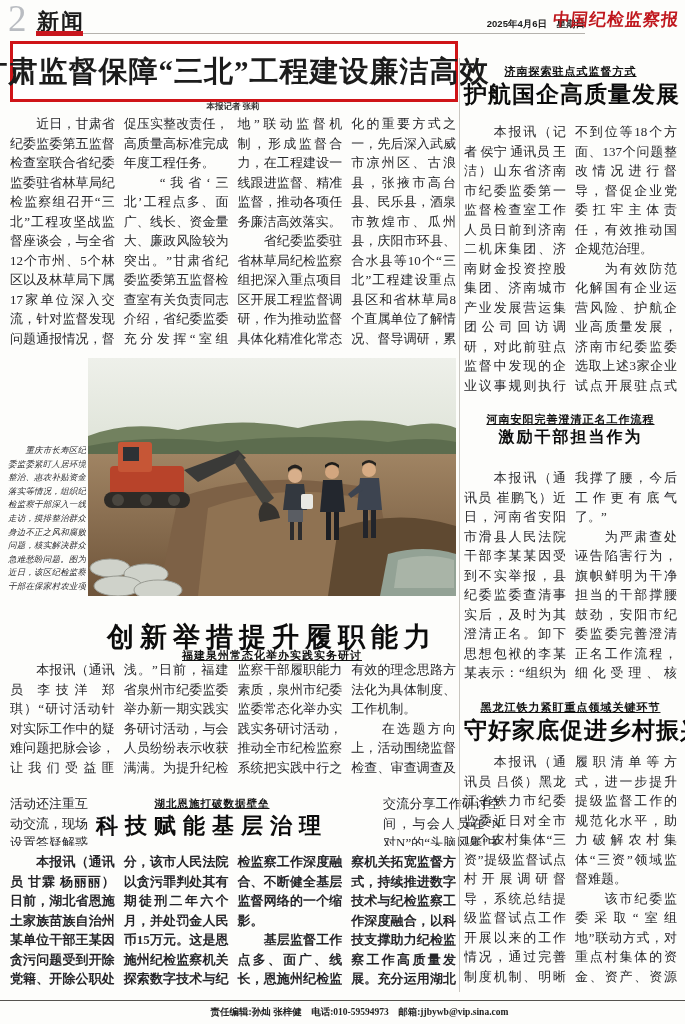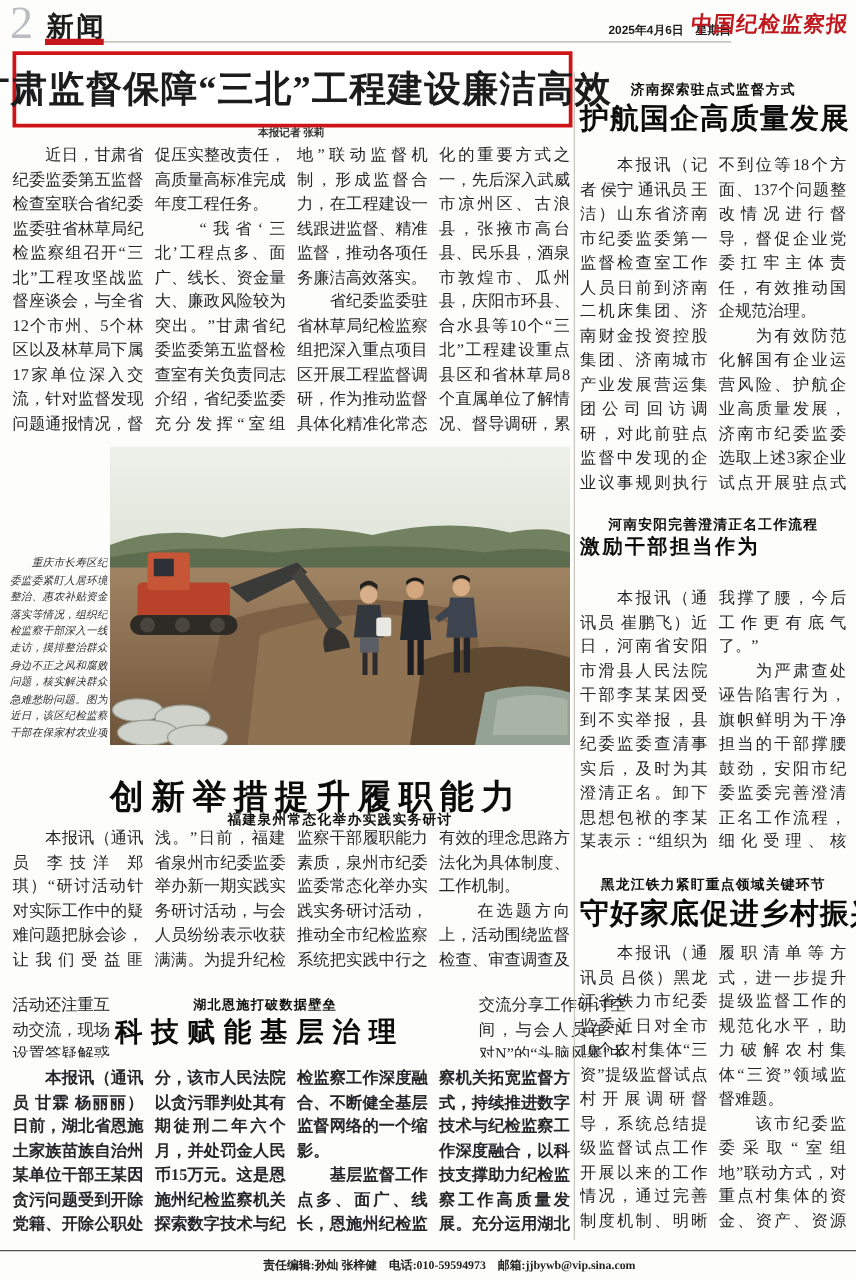--- a/index.html
+++ b/index.html
@@ -25,22 +25,22 @@
         overflow:hidden;column-fill:auto;}
   .cols4{column-count:4;column-gap:9px;}
   .cols2{column-count:2;column-gap:9px;}
   .lead-body{left:10px;top:114px;width:446px;height:240px;}
   
   .caption-strip{left:8px;top:360px;width:78px;height:236px;padding-top:84px;box-sizing:border-box;
                  font-size:8.5px;line-height:1.6;font-style:italic;color:#2e2e32;text-align:justify;
                  white-space:pre-wrap;overflow:hidden;}
   .photo{left:88px;top:358px;width:368px;height:238px;background:#dfe3da;overflow:hidden;}
   
-  .kicker{font-size:11px;font-weight:700;text-align:center;letter-spacing:1px;color:#111;}
-  .bighead{font-weight:700;white-space:nowrap;color:#0c0c0c;}
+  .kicker{font-size:11px;font-weight:700;text-align:center;letter-spacing:1px;color:#111;text-decoration:underline;}
+  .bighead{font-weight:700;text-align:center;white-space:nowrap;color:#0c0c0c;}
   .qz-kicker{left:88px;top:604px;width:368px;margin-top:44px;}
   .qz-head{left:88px;top:619px;width:368px;font-size:27px;letter-spacing:6px;}
   .es-kicker{left:92px;top:797px;width:240px;font-size:10.5px;}
   .es-head{left:92px;top:811px;width:240px;font-size:22px;letter-spacing:7px;}
   .qz-body{left:10px;top:660px;width:446px;height:130px;}
   .band-left{left:10px;top:794px;width:78px;height:52px;}
   .band-right{left:338px;top:794px;width:118px;height:52px;margin-left:45px;}
   .es-body{left:10px;top:852px;width:446px;height:138px;font-weight:bold;}
   
   .vrule{left:459px;top:58px;width:1px;height:934px;background:#c9c6c0;}

